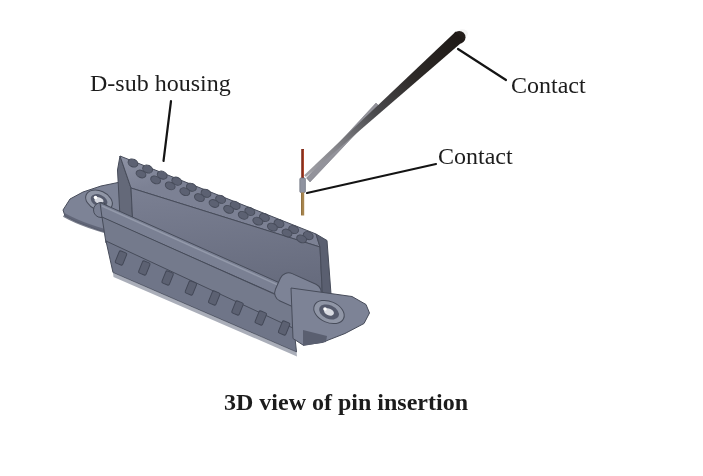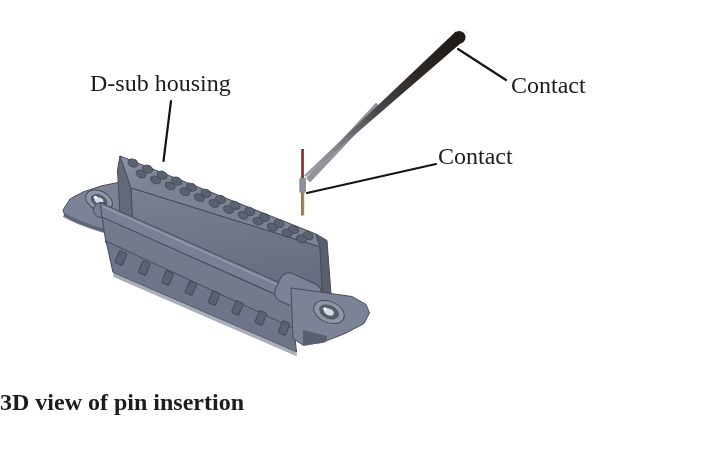--- a/index.html
+++ b/index.html
@@ -16,21 +16,21 @@
     position:relative; width:618px; height:476px; overflow:hidden;
     background:var(--background);
     font-family:Liberation Serif, serif;
   }
   .figure svg{position:absolute; left:0; top:0;}
   .label{
     position:absolute; color:var(--text); font-size:24px; line-height:1.1;
     white-space:nowrap; letter-spacing:0;
   }
   .caption{
-    position:absolute; left:0; top:389px; width:668px; text-align:left;
+    position:absolute; left:12px; top:389px; width:668px; text-align:center;
     color:var(--text); font-size:24px; font-weight:bold; white-space:nowrap;
   }
   .artifact{
     position:absolute; left:696px; top:467px; width:3px; height:4px;
     background:var(--artifact-red);
   }
 </style>
 </head>
 <body>
 

